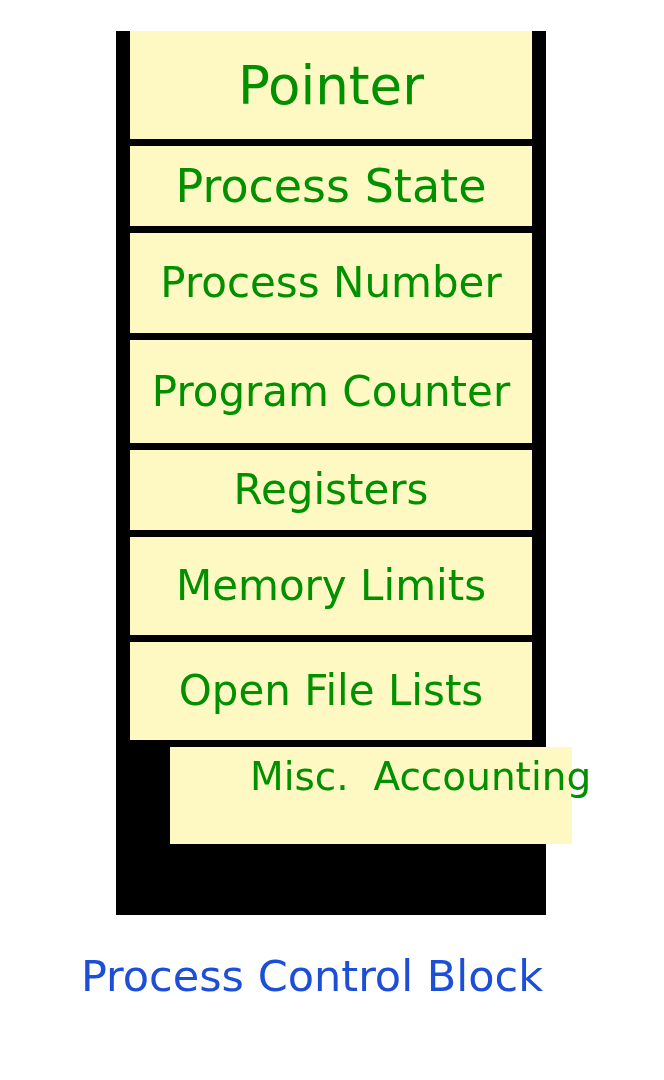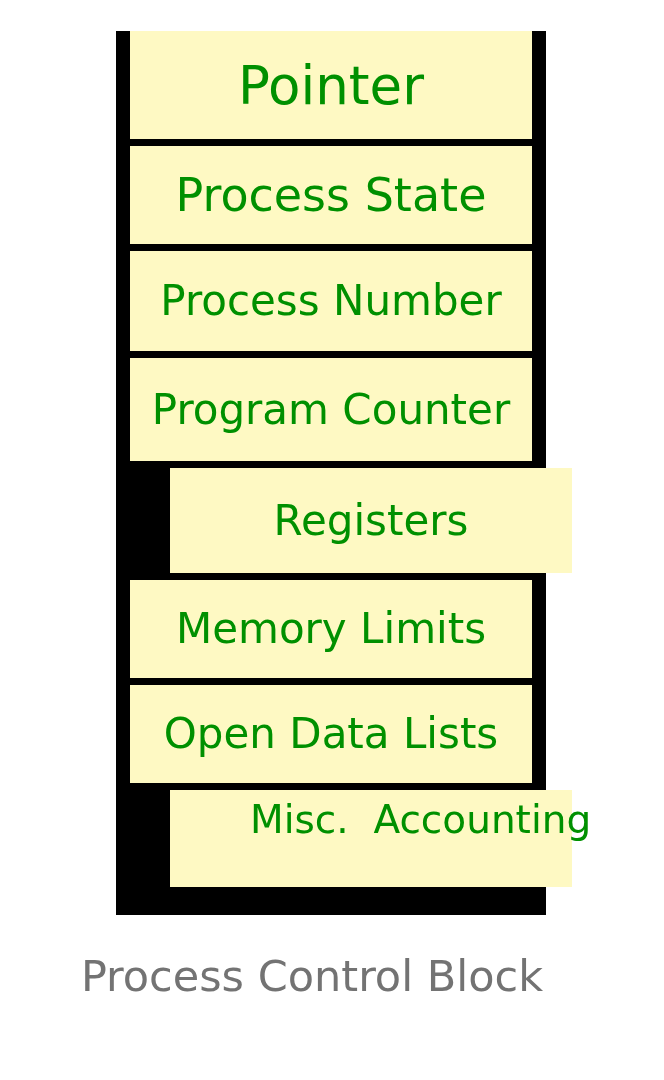--- a/index.html
+++ b/index.html
@@ -53,24 +53,24 @@
 
   .pcb-row .cell-label {
     color: #009000;
     line-height: 1.0;
     white-space: pre;
     text-align: center;
   }
 
   
   .row-pointer        { height: 108px; }
-  .row-process-state  { height: 98px; }
+  .row-process-state  { height: 80px; }
   .row-process-number { height: 100px; }
   .row-program-counter{ height: 103px; }
-  .row-registers      { height: 105px; margin-left: 40px; }
+  .row-registers      { height: 80px; }
   .row-memory-limits  { height: 98px; }
   .row-open-files     { height: 98px; }
   .row-misc           { height: 97px; margin-left: 40px; }
 
   
   .size-xl  { font-size: 53px; }
   .size-lg  { font-size: 46px; }
   .size-md  { font-size: 42px; }
   .size-sm  { font-size: 39px; }
 
@@ -80,21 +80,21 @@
     position: relative;
     top: 2px;
   }
 
   .caption {
     position: absolute;
     left: 0;
     top: 955px;
     width: 624px;
     text-align: center;
-    color: #737373;
+    color: #1d4ed8;
     font-size: 43px;
     line-height: 1.0;
     white-space: pre;
   }
 </style>
 </head>
 <body>
 
 <div id="pcb-figure">
 
@@ -118,21 +118,21 @@
 
     <div class="pcb-row row-registers">
       <span class="cell-label size-md">Registers</span>
     </div>
 
     <div class="pcb-row row-memory-limits">
       <span class="cell-label size-md">Memory Limits</span>
     </div>
 
     <div class="pcb-row row-open-files">
-      <span class="cell-label size-md">Open Data Lists</span>
+      <span class="cell-label size-md">Open File Lists</span>
     </div>
 
     <div class="pcb-row row-misc">
       <span class="cell-label size-sm">
         <span>Misc.  Accounting</span><br>
       </span>
     </div>
 
   </div>
 

